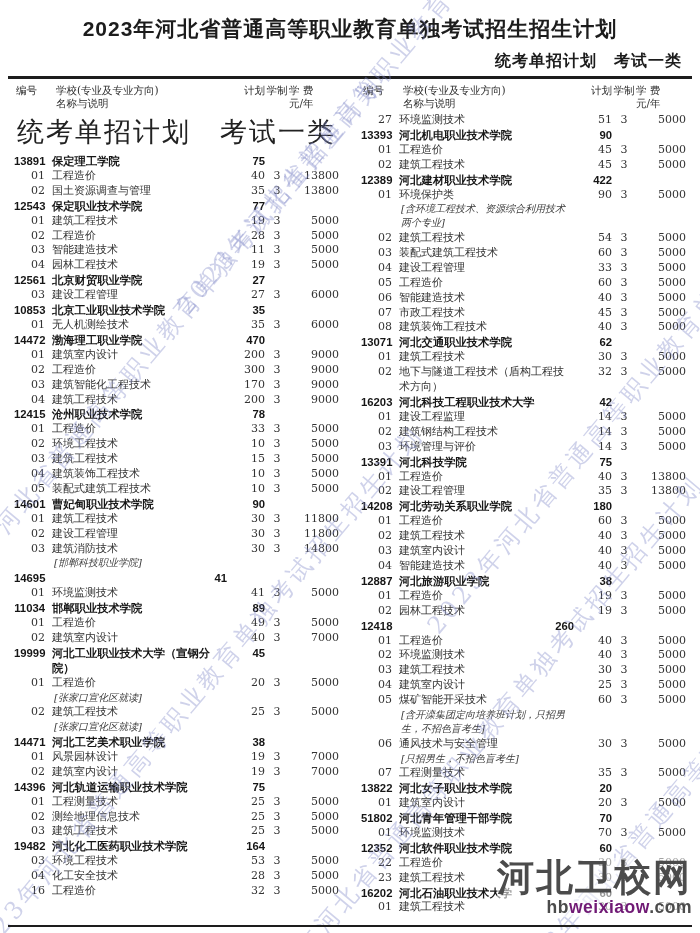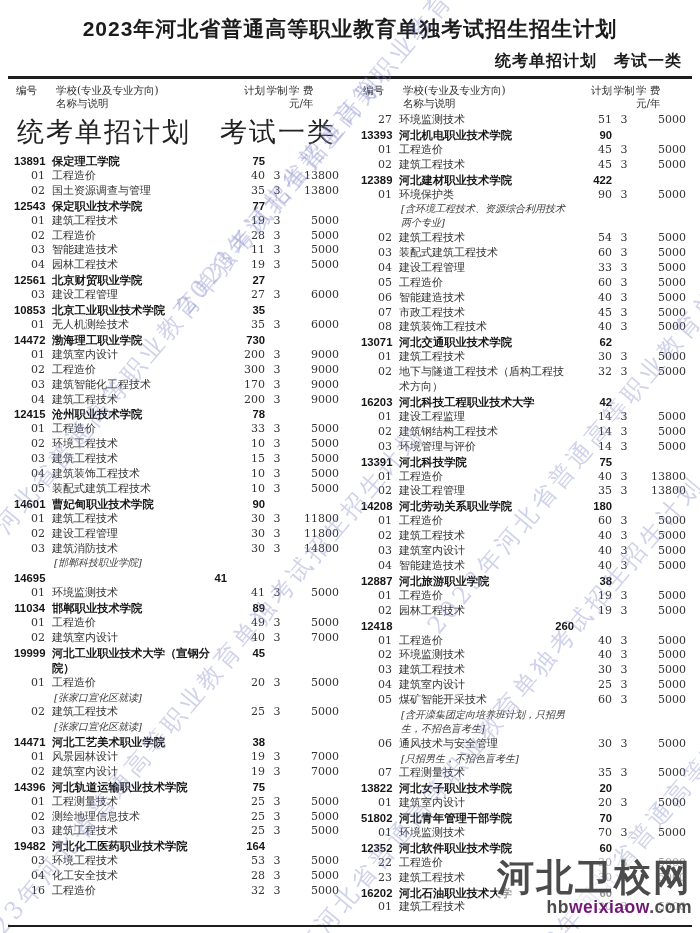--- a/index.html
+++ b/index.html
@@ -178,21 +178,21 @@
           <div class="row major">
             <span class="no">01</span>
             <div class="name"><span class="name-text">无人机测绘技术</span></div>
             <span class="plan">35</span>
             <span class="years">3</span>
             <span class="fee">6000</span>
           </div>
           <div class="row school">
             <span class="no">14472</span>
             <div class="name"><span class="name-text">渤海理工职业学院</span></div>
-            <span class="plan">730</span>
+            <span class="plan">470</span>
             <span class="years"></span>
             <span class="fee"></span>
           </div>
           <div class="row major">
             <span class="no">01</span>
             <div class="name"><span class="name-text">建筑室内设计</span></div>
             <span class="plan">200</span>
             <span class="years">3</span>
             <span class="fee">9000</span>
           </div>

